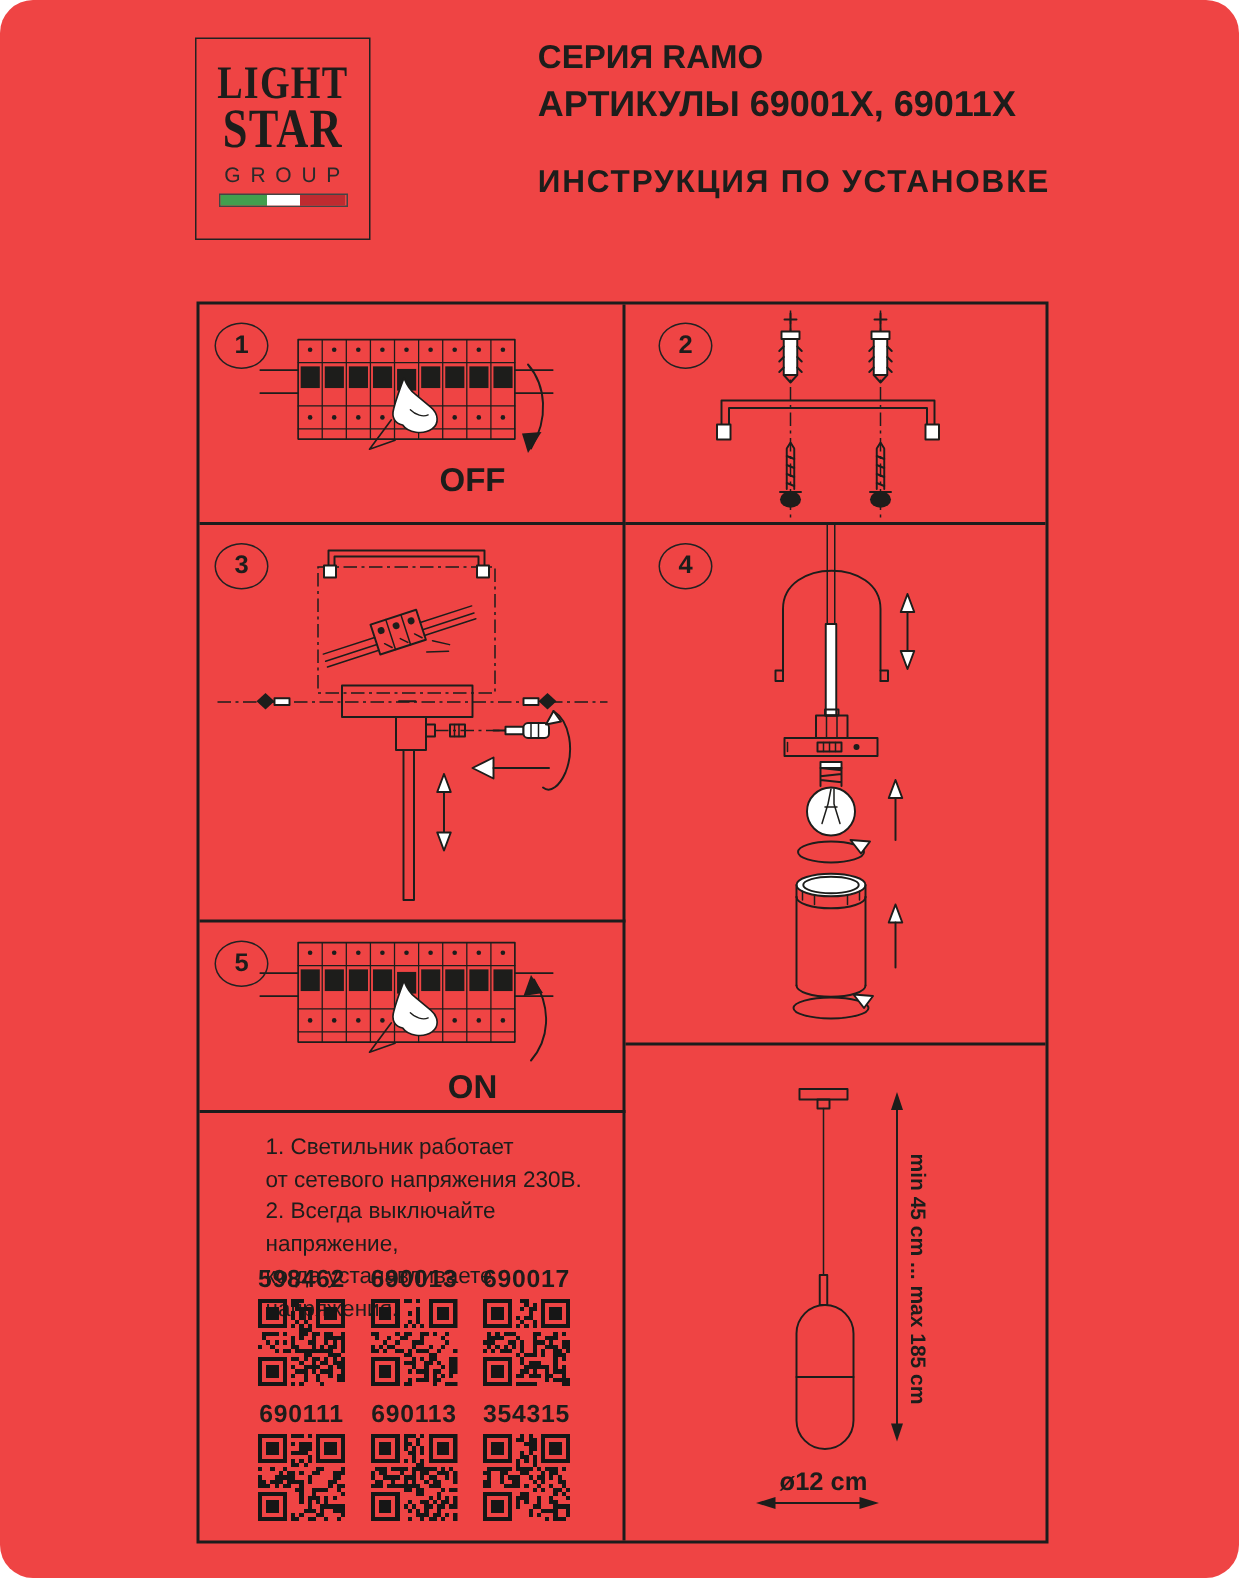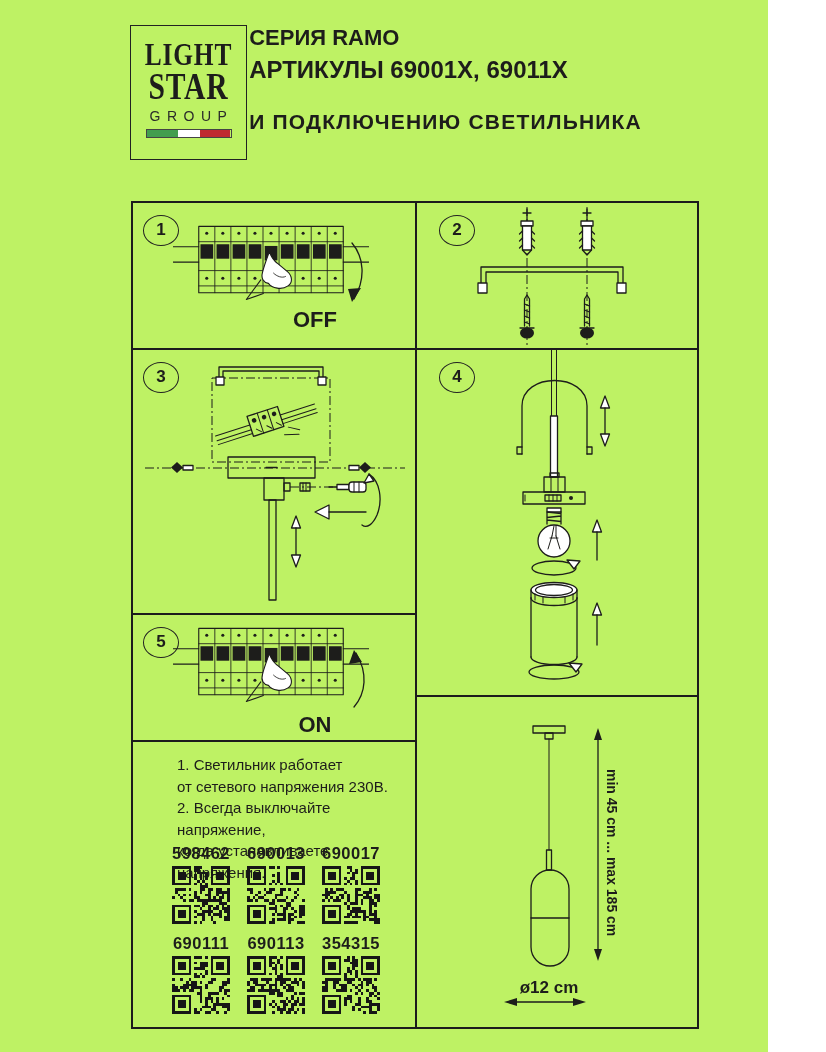--- a/index.html
+++ b/index.html
@@ -1,17 +1,17 @@
 <!DOCTYPE html>
 <html><head>
 <meta charset="utf-8">
 <style>
   html,body{margin:0;padding:0;background:#fff;}
-  .sheet{position:relative;width:768px;height:1052px;background:#bef264;
-         font-family:"Liberation Sans",sans-serif;color:#1d1d1b;overflow:hidden;}
+  .sheet{position:relative;width:826px;height:1052px;background:#ef4444;
+         font-family:"Liberation Sans",sans-serif;color:#1d1d1b;overflow:hidden;border-radius:22px;}
   svg{display:block;}
   svg .ln{fill:none;stroke:#1d1d1b;stroke-width:1.3;stroke-linecap:round;stroke-linejoin:round;}
   svg .lnthin{fill:none;stroke:#1d1d1b;stroke-width:1;stroke-linecap:round;}
   svg .dash{fill:none;stroke:#1d1d1b;stroke-width:1;stroke-dasharray:9 3 2 3;}
   svg .fil{fill:#1d1d1b;stroke:none;}
   svg .wfil{fill:#ffffff;stroke:#1d1d1b;stroke-width:1.3;stroke-linejoin:round;}
   svg text{font-family:"Liberation Sans",sans-serif;font-weight:bold;fill:#1d1d1b;}
 
   
   .logo-box{position:absolute;left:130px;top:25px;width:117px;height:135px;
@@ -111,21 +111,21 @@
       <div style="width: 38%; background: rgb(67, 158, 78);"></div>
       <div style="width: 26%; background: rgb(255, 255, 255);"></div>
       <div style="width: 36%; background: rgb(191, 43, 48);"></div>
     </div>
   </div>
 
   <div class="header">
     <div class="hdr-series">СЕРИЯ RAMO</div>
     <div class="hdr-articles">АРТИКУЛЫ 69001X, 69011X</div>
     <div class="hdr-title">
-      <div>И ПОДКЛЮЧЕНИЮ СВЕТИЛЬНИКА</div>
+      <div>ИНСТРУКЦИЯ ПО УСТАНОВКЕ</div>
     </div>
   </div>
 
   <div class="grid">
     <div class="gline" style="left:282px;top:0;width:2px;height:100%"></div>
     <div class="gline" style="left:0;top:145px;width:284px;height:2px"></div>
     <div class="gline" style="left:0;top:410px;width:284px;height:2px"></div>
     <div class="gline" style="left:0;top:537px;width:284px;height:2px"></div>
     <div class="gline" style="left:284px;top:145px;right:0;height:2px"></div>
     <div class="gline" style="left:284px;top:492px;right:0;height:2px"></div>

